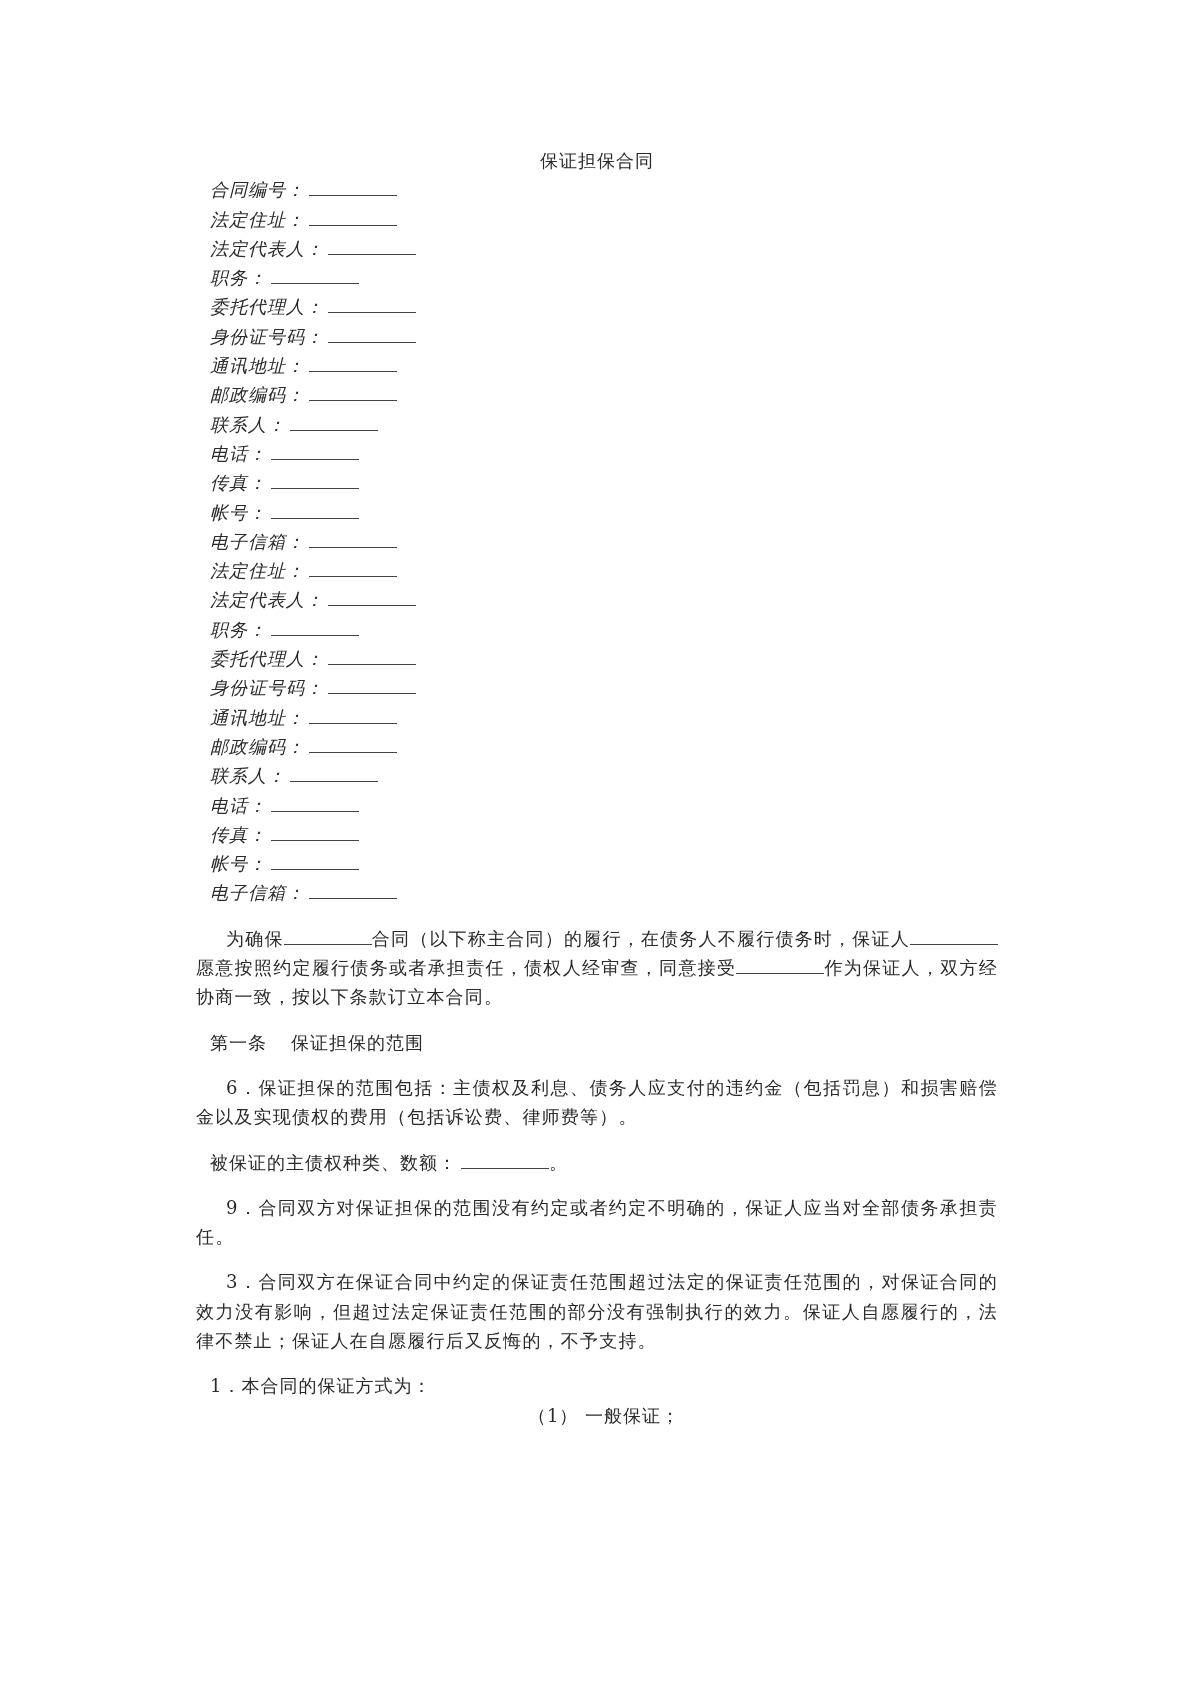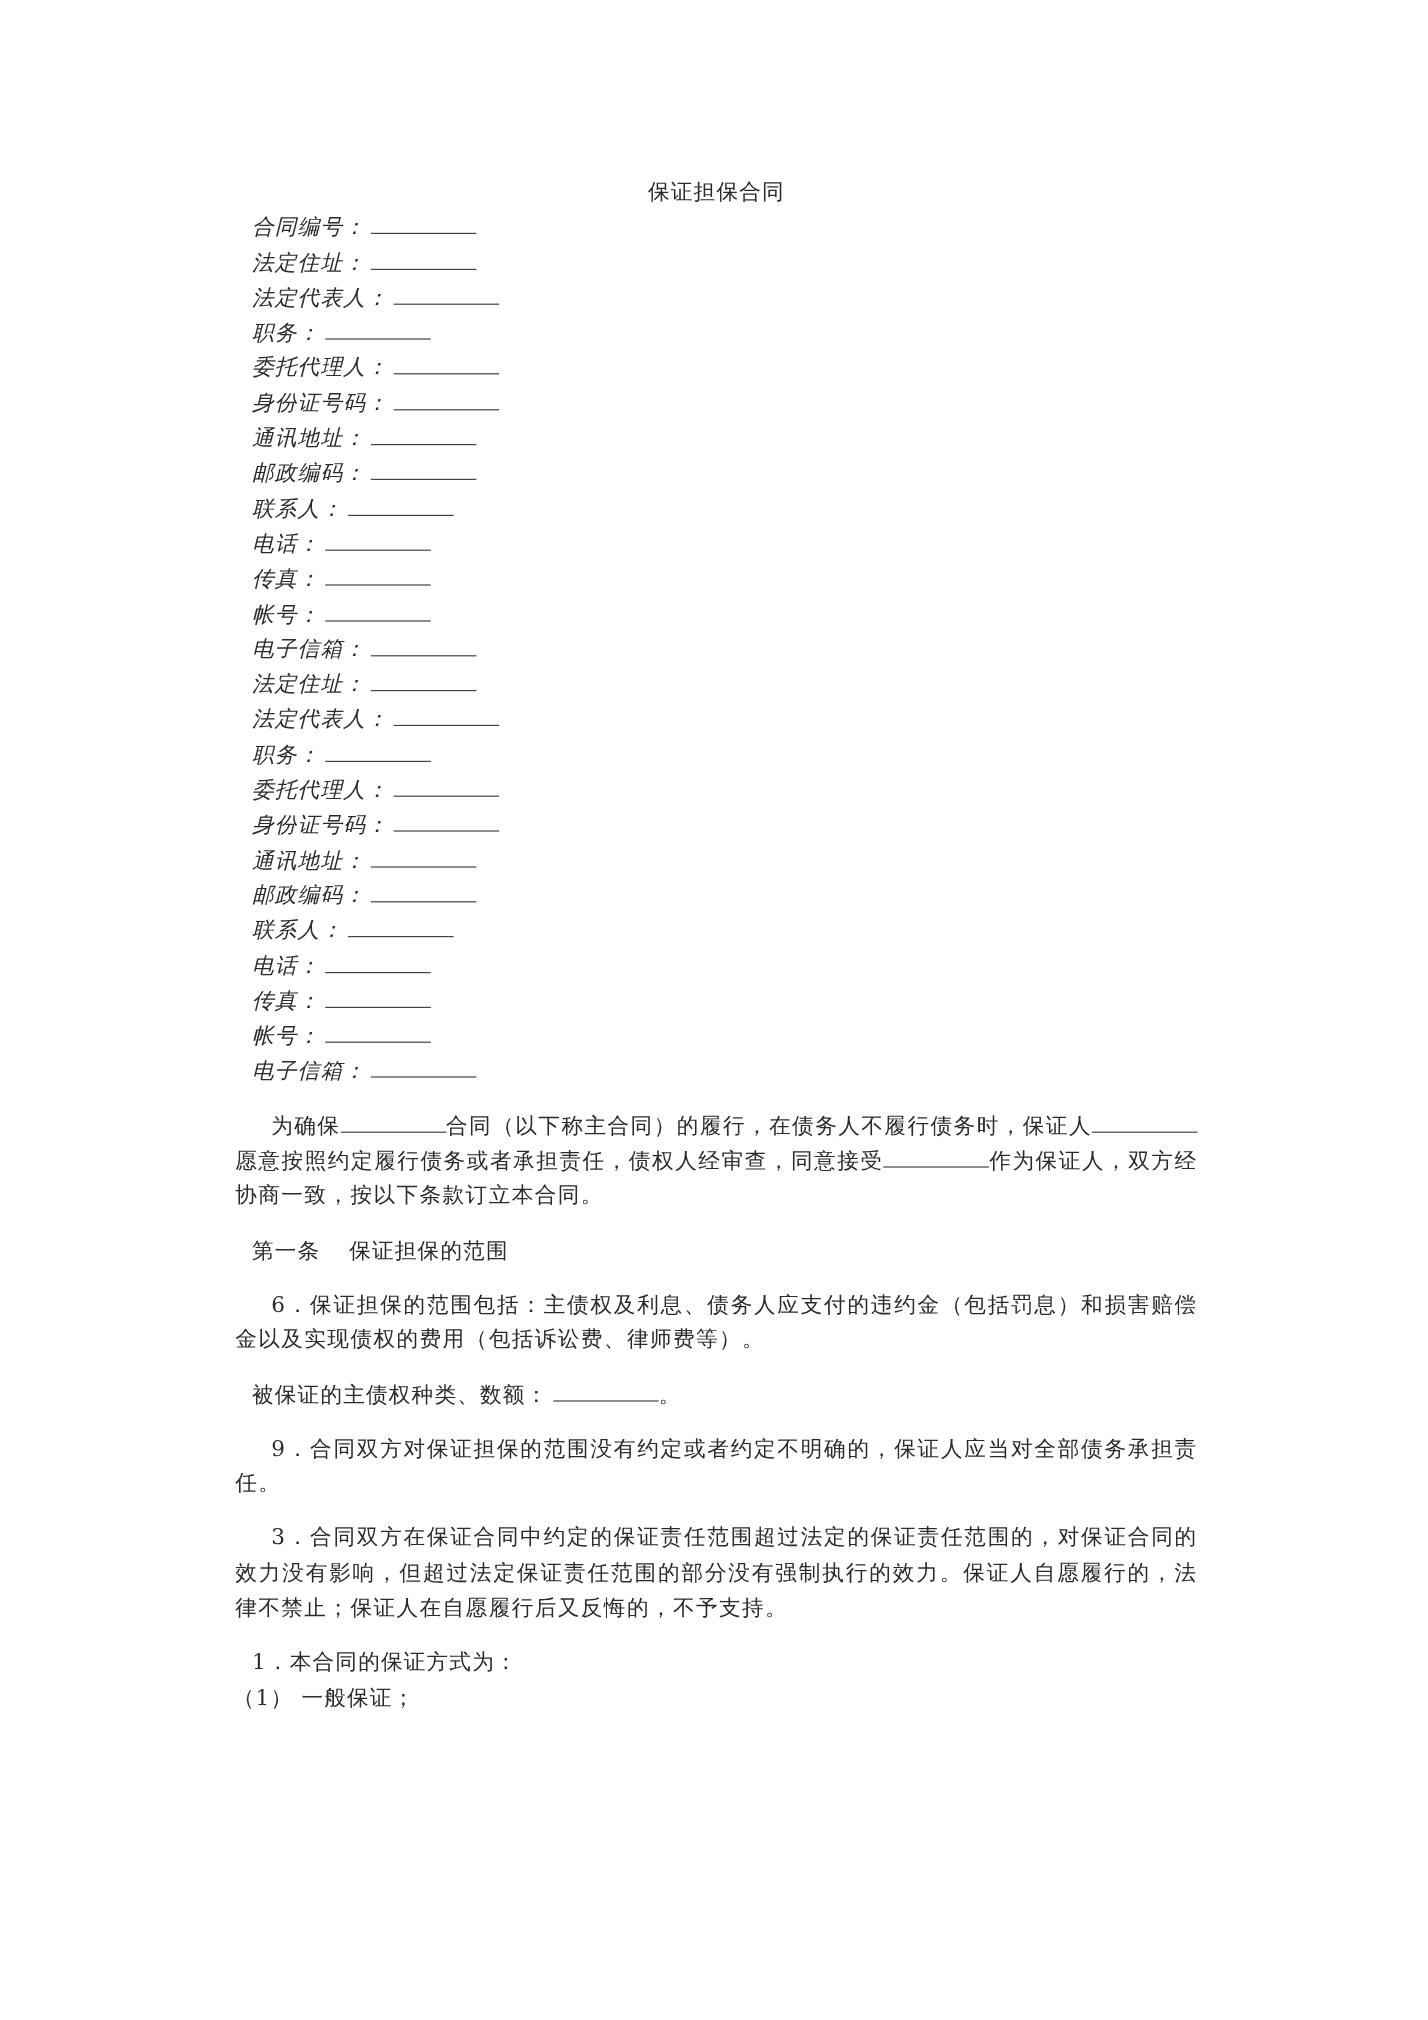--- a/index.html
+++ b/index.html
@@ -13,21 +13,21 @@
       font-size: 18px; line-height: 29.3px;
     }
     .title { text-align: center; margin: 0; font-weight: normal; font-size: 18px; letter-spacing: 1px; }
     .field { padding-left: 30px; white-space: nowrap; letter-spacing: 1px; font-style: italic; }
     .blank { display: inline-block; width: 88px; border-bottom: 1px solid #444; height: 18px; vertical-align: baseline; margin-left: 4px; }
     .blank.inline { margin-left: 0; }
     .para { text-indent: 30px; text-align: justify; letter-spacing: 1.2px; margin: 16px; }
     .heading { padding-left: 30px; letter-spacing: 1px; }
     .heading .gap { display: inline-block; width: 24px; }
     .sub { padding-left: 30px; letter-spacing: 1px; }
-    .sub2 { padding-left: 14px; letter-spacing: 1px; }
+    .sub2 { padding-left: 14px; letter-spacing: 1px; text-align: center; }
   </style>
 </head>
 <body>
 
 <div class="page">
   <h1 class="title">保证担保合同</h1>
 
   <div>
     <div class="field"><span>合同编号：</span><span class="blank"></span></div>
     <div class="field"><span>法定住址：</span><span class="blank"></span></div>

